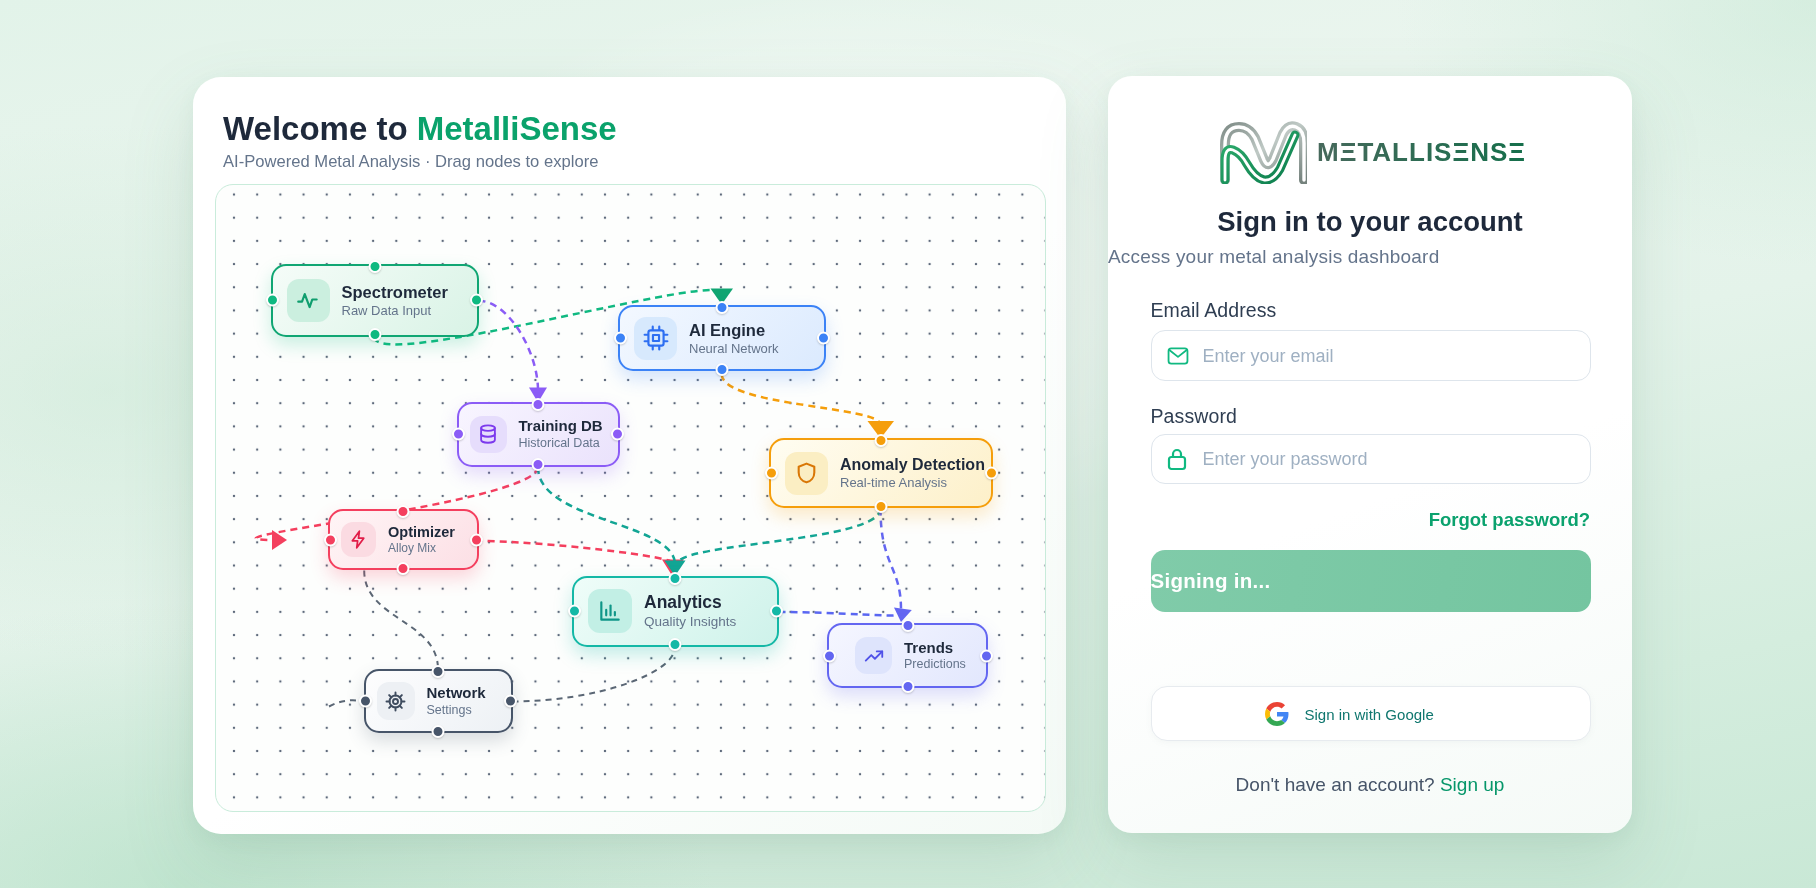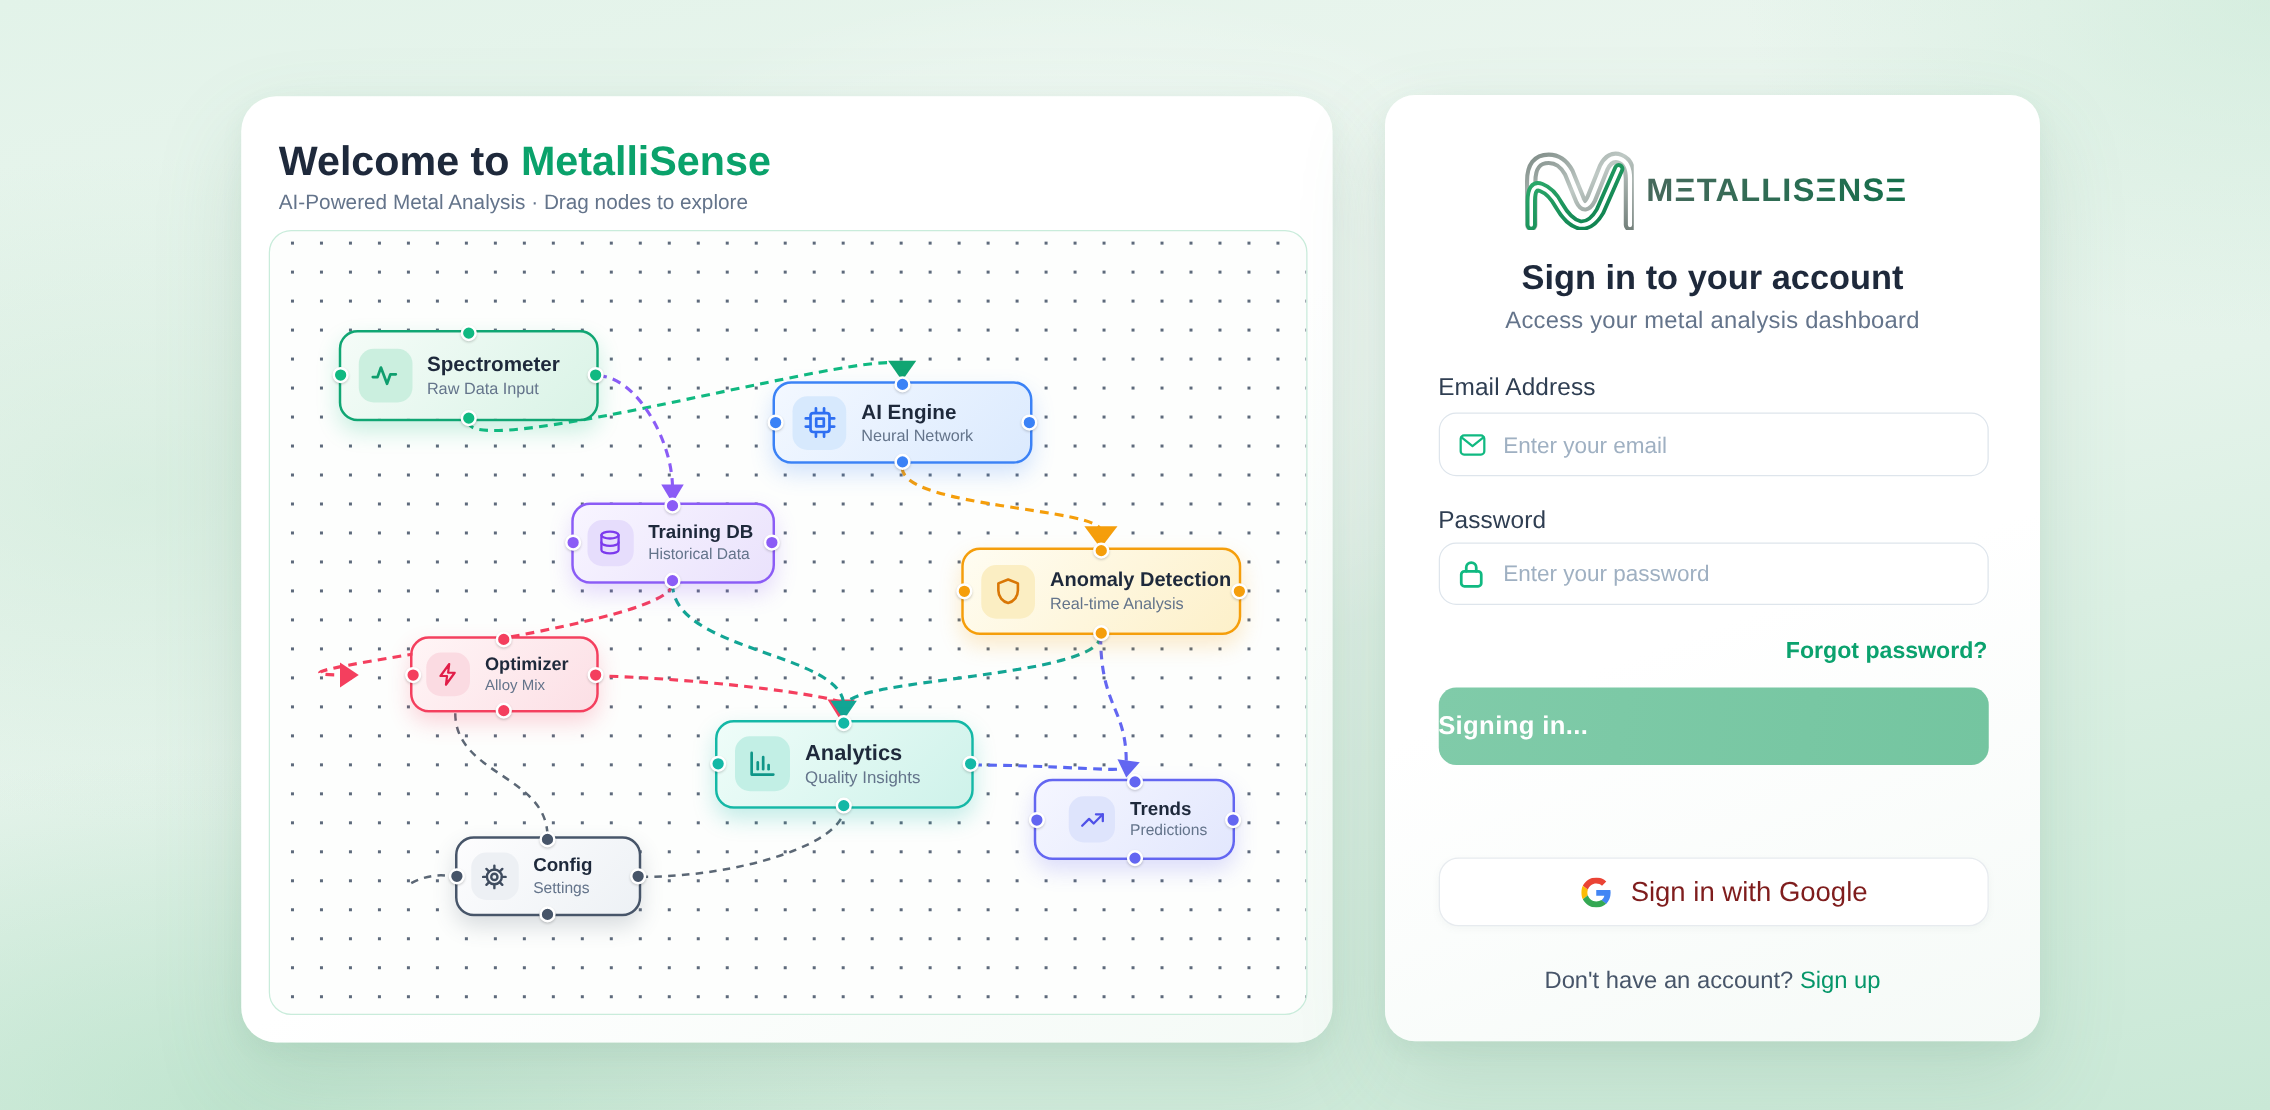--- a/index.html
+++ b/index.html
@@ -48,21 +48,21 @@
 
   .card-right {
     position:absolute; left:1108px; top:76px; width:524px; height:757px;
     border-radius:24px;
     background:linear-gradient(160deg, #ffffff 55%, #f5faf7 100%);
     box-shadow:0 30px 70px rgba(88,140,110,.17), 0 6px 18px rgba(88,140,110,.07);
   }
   .card-right > * { position:absolute; }
   .rinput svg, .rinput .ph, .orwrap > *, .gbtn > * { position:absolute; }
   .rh2 { left:0; width:524px; top:132px; text-align:center; font-size:27.5px; font-weight:700; color:#1e293b; line-height:1; }
-  .rlead { left:0; width:524px; top:170.5px; text-align:center; font-size:19px; letter-spacing:.2px; color:#64748b; line-height:1; }
+  .rlead { left:0; width:524px; top:170.5px; text-align:left; font-size:19px; letter-spacing:.2px; color:#64748b; line-height:1; }
   .rlabel { font-size:19.5px; color:#2f3e52; font-weight:500; letter-spacing:.1px; line-height:1; }
   .rinput {
     left:42.5px; width:440px; height:51px; border-radius:14px;
     border:1.5px solid #dee5ec; background:#fff; display:flex; align-items:center;
   }
   .rinput svg { left:15px; top:50%; transform:translateY(-50%); }
   .rinput .ph { left:51px; top:50%; transform:translateY(-50%); font-size:18px; color:#9fb0c2; line-height:1; }
   .forgot { right:42px; top:435px; font-size:18.5px; font-weight:600; color:#0ba26e; line-height:1; }
   .sbtn {
     left:42.5px; top:474px; width:440px; height:61.5px; border-radius:14px;
@@ -70,21 +70,21 @@
     color:#fff; font-size:20.5px; font-weight:700; text-align:left; line-height:61.5px; letter-spacing:.3px;
   }
   .orwrap { left:42.5px; top:564px; width:440px; height:18px; }
   .orline { top:8px; height:1px; background:#dfe5ea; }
   .ortext { left:0; width:440px; top:0; text-align:center; font-size:19.5px; color:#4a5568; line-height:18px; }
   .gbtn {
     left:42.5px; top:610px; width:440px; height:55px; border-radius:16px;
     border:1px solid #e7ebef; background:#fff;
     box-shadow:0 2px 6px rgba(120,140,130,.06);
   }
-  .gbtn .gt { left:153px; top:50%; transform:translateY(-50%); text-align:center; font-size:22px; color:#7f1d1d; line-height:1; }
+  .gbtn .gt { left:153px; top:50%; transform:translateY(-50%); text-align:center; font-size:15px; color:#0f766e; line-height:1; }
   .gbtn svg.gicon { left:113px; top:15px; }
   .rfoot { left:0; width:524px; top:699px; text-align:center; font-size:19px; color:#475569; line-height:1; }
   .rfoot b { color:#059669; font-weight:400; }
 </style>
 </head>
 <body>
 <div class="card-left">
   <div class="h1">Welcome to <span class="grn">MetalliSense</span></div>
   <div class="sub1">AI-Powered Metal Analysis · Drag nodes to explore</div>
   <div class="panel">
@@ -227,21 +227,21 @@
 
     <div class="node" style="left:147.5px; top:484.5px; width:149px; height:64px; border:2px solid #475569; background:linear-gradient(135deg,#fdfdfe,#edf1f5); box-shadow:0 8px 18px rgba(71,85,105,.2); padding-left:11px;">
       <div class="ic" style="width:38px; height:38px; background:#edf0f4;">
         <svg width="23" height="23" viewBox="0 0 24 24" fill="none" stroke="#3f4c5f" stroke-width="2" stroke-linecap="round">
             <circle cx="12" cy="12" r="2.6"></circle>
             <circle cx="12" cy="12" r="6.2"></circle>
             <path d="M12 2.6v3.2M12 18.2v3.2M2.6 12h3.2M18.2 12h3.2M5.35 5.35l2.27 2.27M16.38 16.38l2.27 2.27M18.65 5.35l-2.27 2.27M7.62 16.38l-2.27 2.27"></path>
           </svg>
       </div>
       <div class="tx">
-          <div class="tt" style="font-size:15px;">Config</div>
+          <div class="tt" style="font-size:15px;">Network</div>
           <div class="ts" style="font-size:12.5px;">Settings</div>
         </div>
       <div class="hd t" style="background:#475569;"></div>
         <div class="hd b" style="background:#475569;"></div>
         <div class="hd l" style="background:#475569;"></div>
         <div class="hd r" style="background:#475569;"></div>
     </div>
 
     <div class="node" style="left:611px; top:438.5px; width:161px; height:65px; border:2px solid #6366f1; background:linear-gradient(135deg,#f5f6ff,#e2e7fd); box-shadow:0 8px 18px rgba(99,102,241,.22); padding-left:26px;">
       <div class="ic" style="width:37px; height:37px; background:#dee4fc;">

